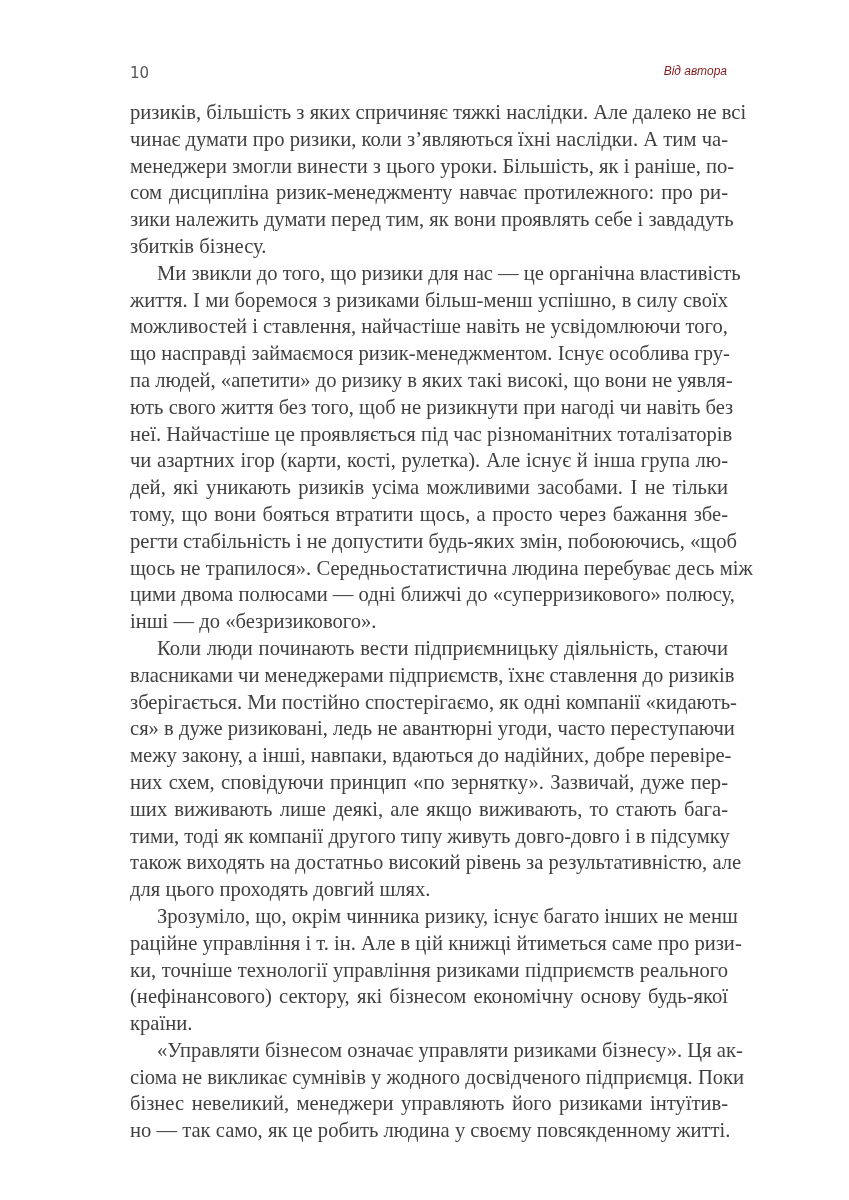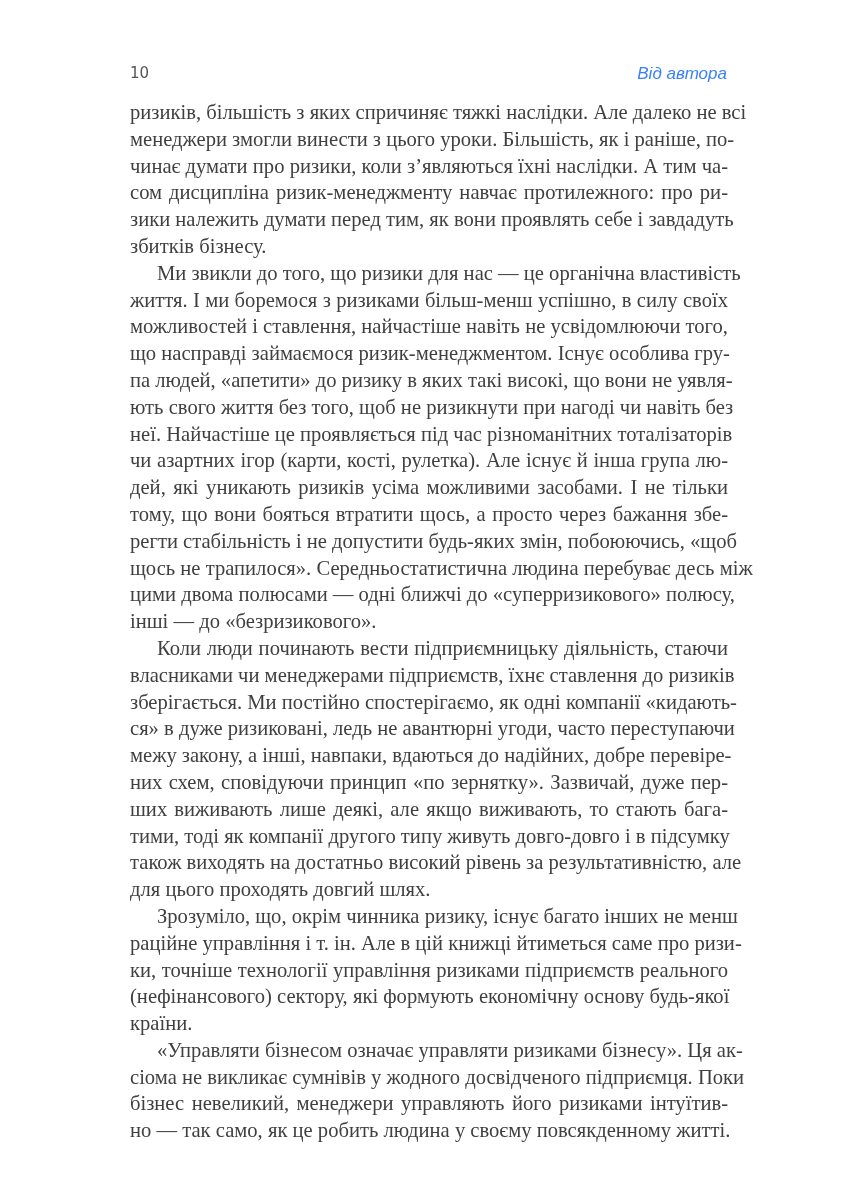--- a/index.html
+++ b/index.html
@@ -1,38 +1,38 @@
 <!DOCTYPE html>
 <html><head>
 <meta charset="utf-8">
 <style>
   html, body { margin: 0; padding: 0; background: #ffffff; }
   body { width: 849px; height: 1200px; position: relative; overflow: hidden; }
   .page { position: absolute; left: 0; top: 0; width: 849px; height: 1200px; background: #ffffff; }
   .running-head { position: absolute; top: 64px; left: 130px; width: 597px; height: 24px; }
   .folio { position: absolute; left: 0; top: 0; font-family: "DejaVu Sans", sans-serif; font-size: 15px; color: #555; }
-  .section-title { position: absolute; right: 0; top: 0; font-family: "Liberation Sans", sans-serif; font-style: italic; font-size: 17px; color: #3b82f6; }
+  .section-title { position: absolute; right: 0; top: 0; font-family: "Liberation Sans", sans-serif; font-style: italic; font-size: 12px; color: #7f1d1d; }
   .body-text { position: absolute; left: 130px; top: 99px; width: 598px; font-family: "Liberation Serif", serif; font-size: 20.6px; line-height: 26.8px; color: #404040; }
   .line { display: block; white-space: nowrap; text-align: justify; text-align-last: justify; height: 26.8px; }
   .line.last { text-align-last: left; }
   .line.indent { padding-left: 27px; }
 </style>
 </head>
 <body>
 
 <div class="page">
   <div class="running-head">
     <span class="folio">10</span>
     <span class="section-title">Від автора</span>
   </div>
   <div class="body-text" id="body-text">
       <div>
         <span class="line">ризиків, більшість з яких спричиняє тяжкі наслідки. Але далеко не всі</span>
+        <span class="line">чинає думати про ризики, коли з’являються їхні наслідки. А тим ча-</span>
         <span class="line">менеджери змогли винести з цього уроки. Більшість, як і раніше, по-</span>
-        <span class="line">чинає думати про ризики, коли з’являються їхні наслідки. А тим ча-</span>
         <span class="line">сом дисципліна ризик-менеджменту навчає протилежного: про ри-</span>
         <span class="line">зики належить думати перед тим, як вони проявлять себе і завдадуть</span>
         <span class="line last">збитків бізнесу.</span>
       </div>
       <div>
         <span class="line indent">Ми звикли до того, що ризики для нас — це органічна властивість</span>
         <span class="line">життя. І ми боремося з ризиками більш-менш успішно, в силу своїх</span>
         <span class="line">можливостей і ставлення, найчастіше навіть не усвідомлюючи того,</span>
         <span class="line">що насправді займаємося ризик-менеджментом. Існує особлива гру-</span>
         <span class="line">па людей, «апетити» до ризику в яких такі високі, що вони не уявля-</span>
@@ -55,21 +55,21 @@
         <span class="line">них схем, сповідуючи принцип «по зернятку». Зазвичай, дуже пер-</span>
         <span class="line">ших виживають лише деякі, але якщо виживають, то стають бага-</span>
         <span class="line">тими, тоді як компанії другого типу живуть довго-довго і в підсумку</span>
         <span class="line">також виходять на достатньо високий рівень за результативністю, але</span>
         <span class="line last">для цього проходять довгий шлях.</span>
       </div>
       <div>
         <span class="line indent">Зрозуміло, що, окрім чинника ризику, існує багато інших не менш</span>
         <span class="line">раційне управління і т. ін. Але в цій книжці йтиметься саме про ризи-</span>
         <span class="line">ки, точніше технології управління ризиками підприємств реального</span>
-        <span class="line">(нефінансового) сектору, які формують економічну основу будь-якої</span>
+        <span class="line">(нефінансового) сектору, які бізнесом економічну основу будь-якої</span>
         <span class="line last">країни.</span>
       </div>
       <div>
         <span class="line indent">«Управляти бізнесом означає управляти ризиками бізнесу». Ця ак-</span>
         <span class="line">сіома не викликає сумнівів у жодного досвідченого підприємця. Поки</span>
         <span class="line">бізнес невеликий, менеджери управляють його ризиками інтуїтив-</span>
         <span class="line last">но — так само, як це робить людина у своєму повсякденному житті.</span>
       </div>
     </div>
 </div>

